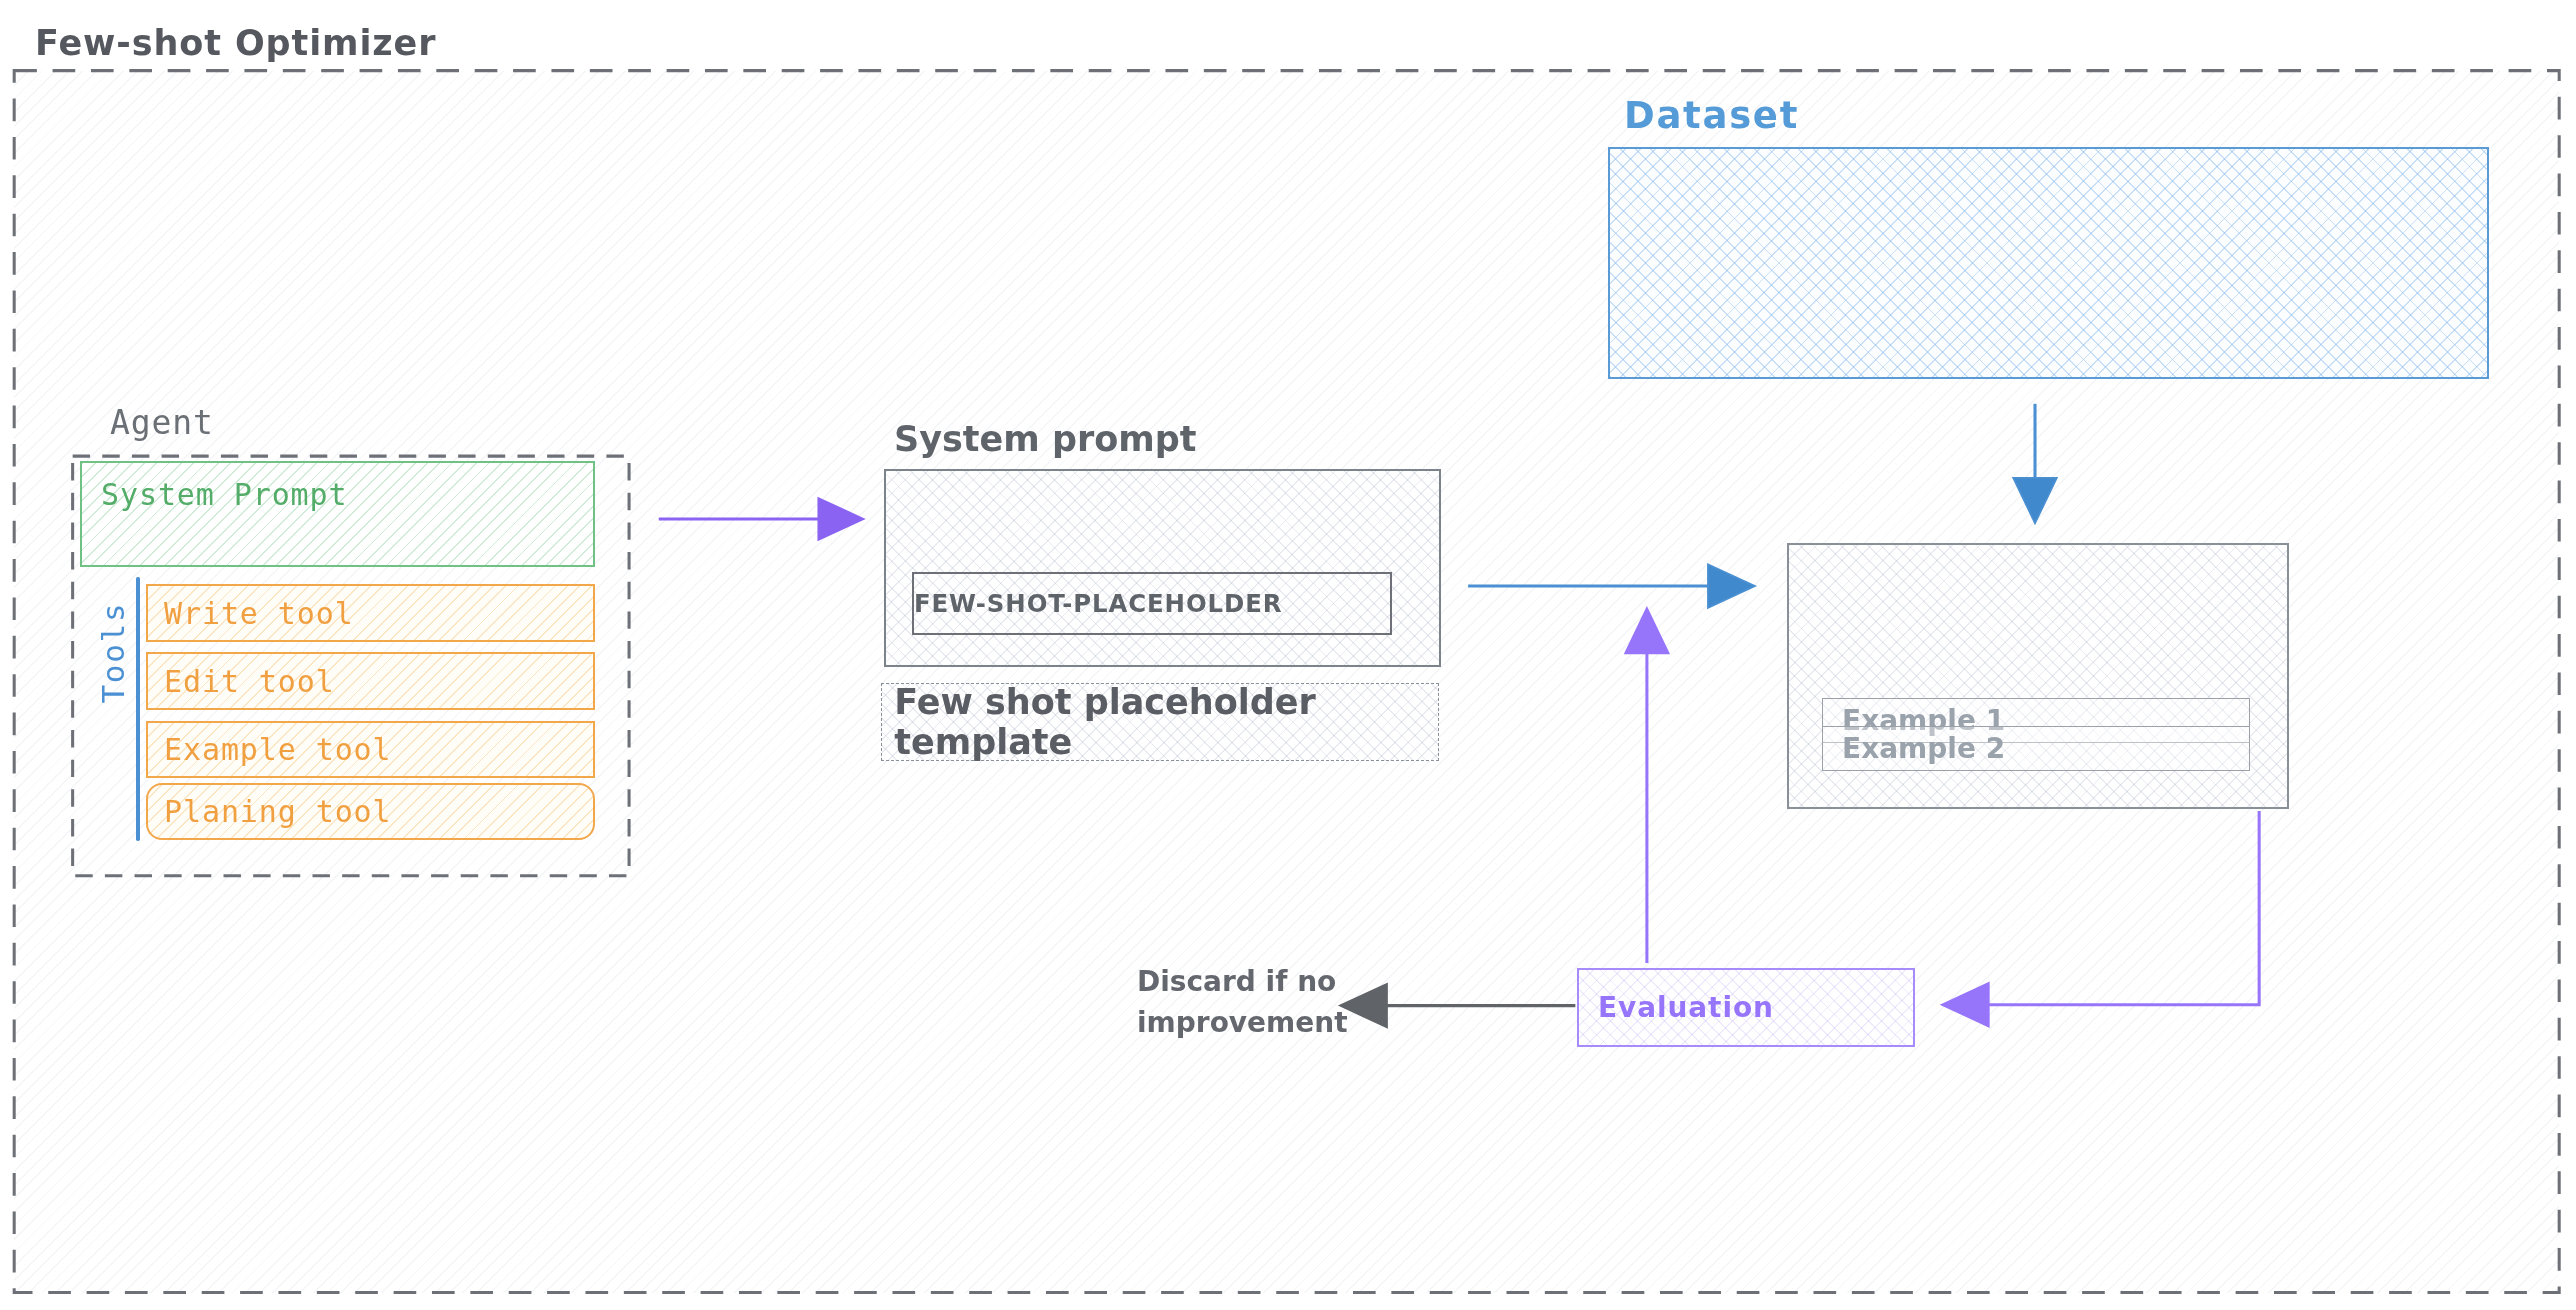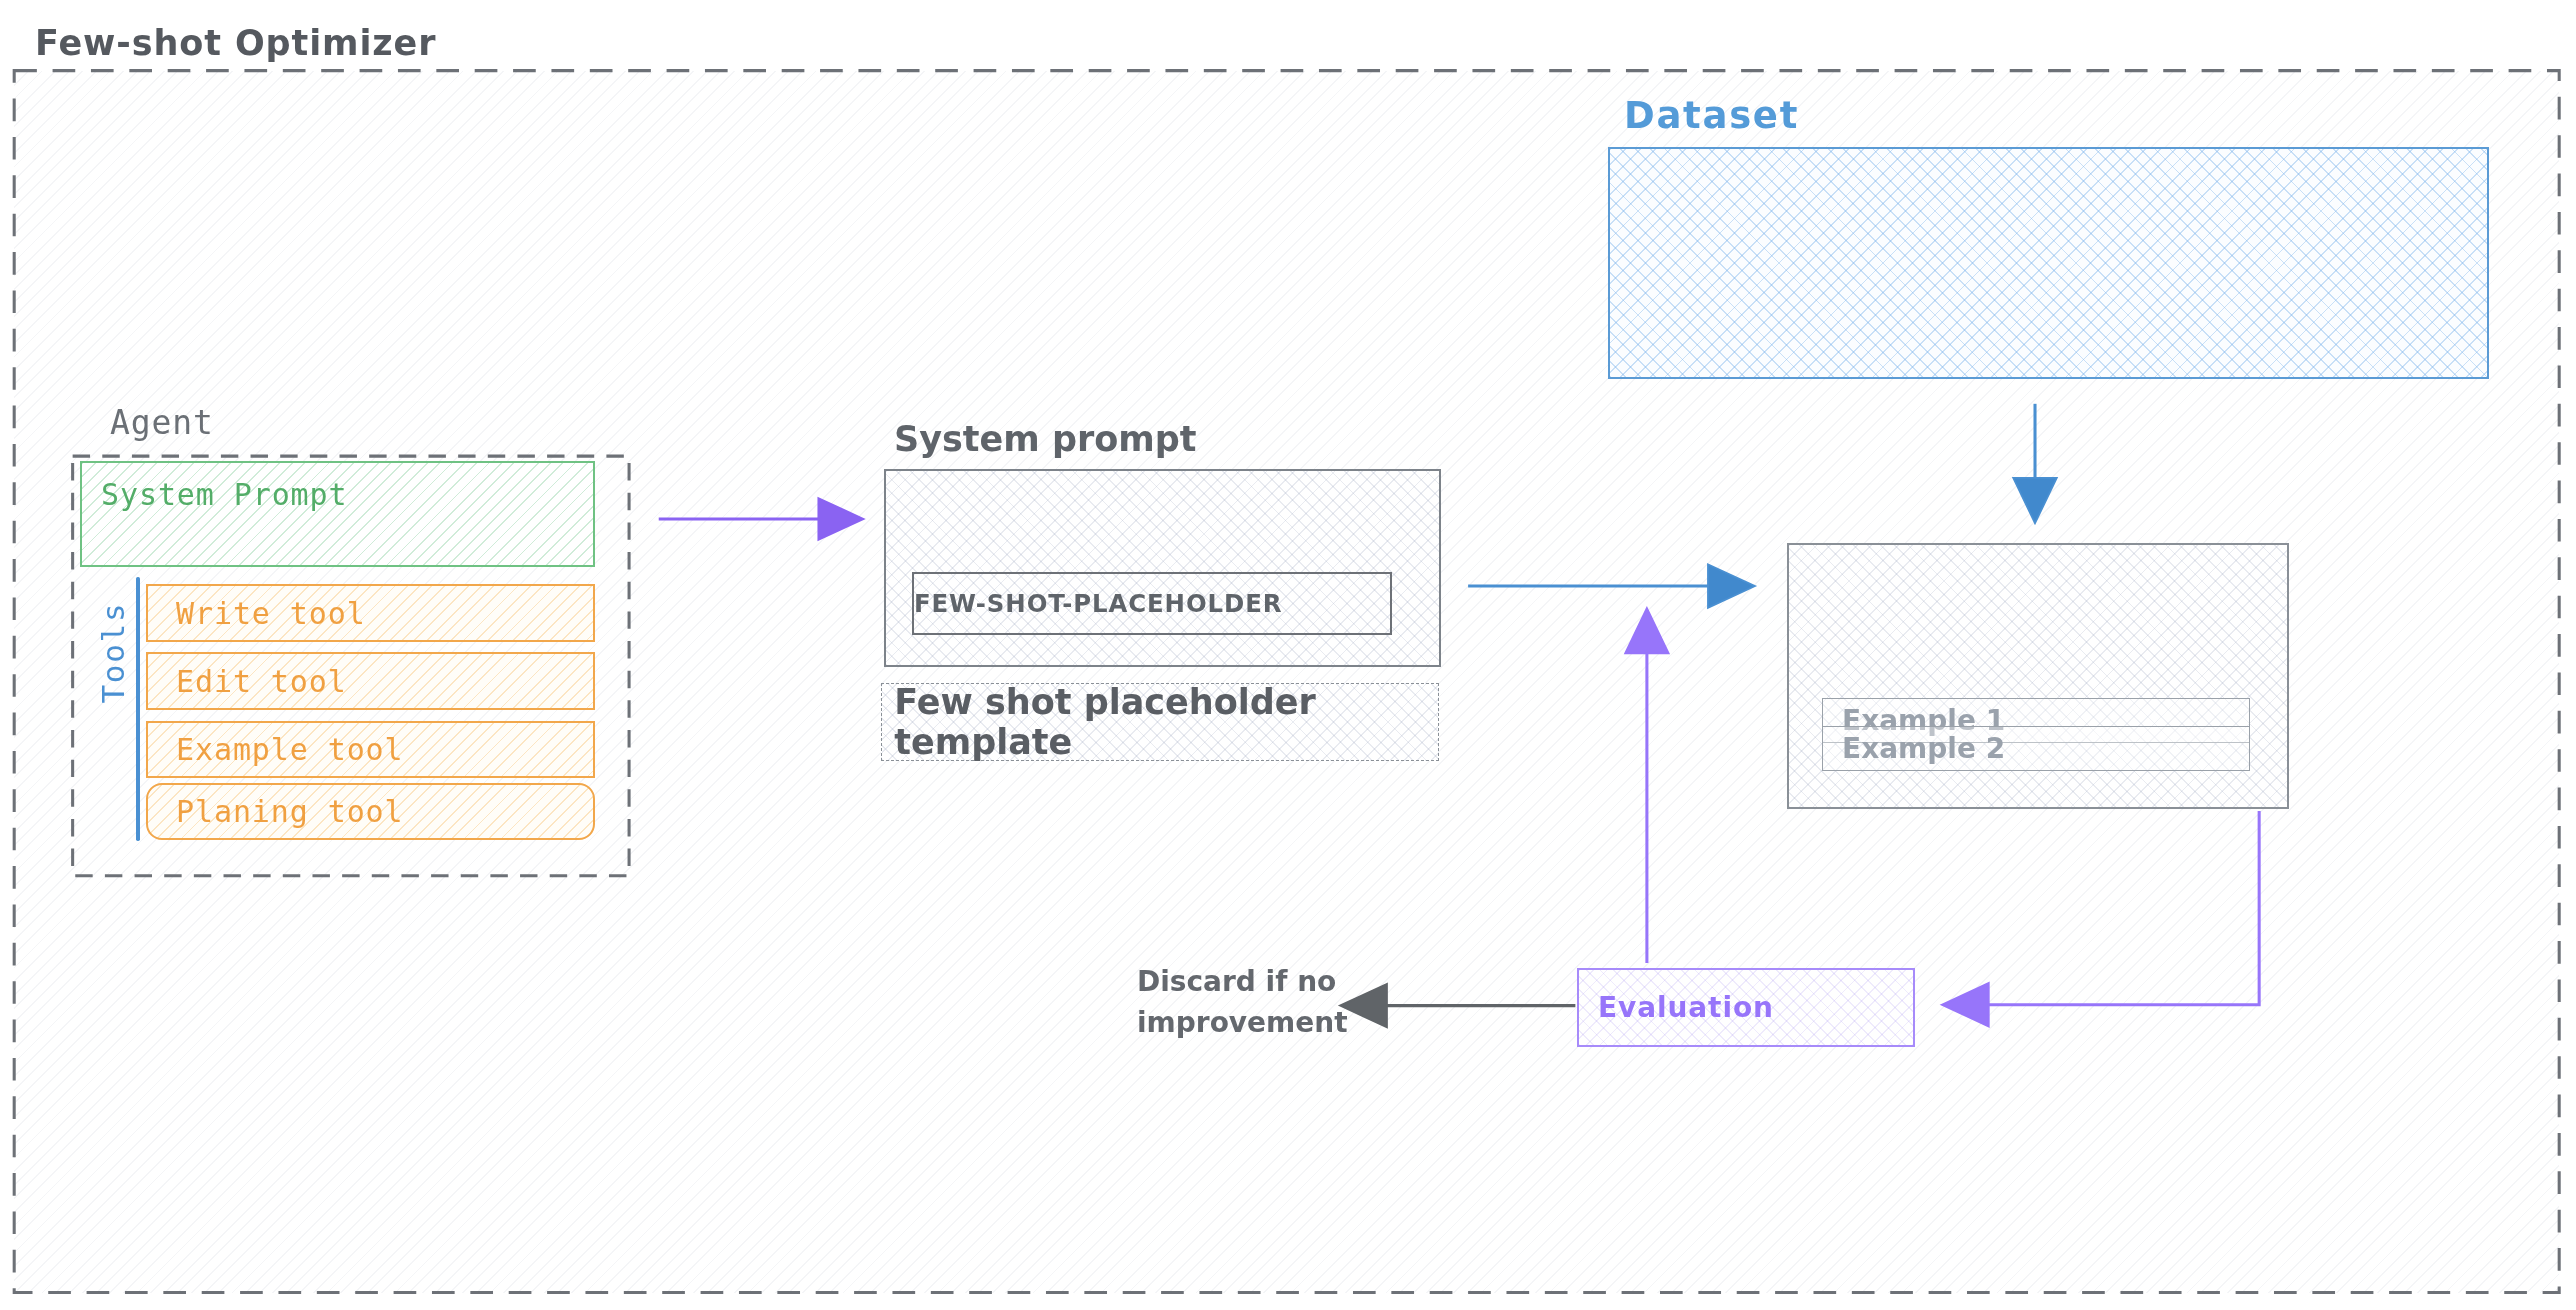--- a/index.html
+++ b/index.html
@@ -39,21 +39,21 @@
   .tools-line{left:136px;top:577px;width:3.5px;height:264px;background:#4a90d2;border-radius:1.7px;}
   .tools-label{
     left:73px;top:646px;width:79px;font-size:31px;color:#4a90d2;letter-spacing:1.7px;
     transform:rotate(-90deg);transform-origin:center;text-align:center;
   }
   .tool-box{
     left:146px;width:449px;height:58px;
     border:2.2px solid #f2a74b;background-color:#fffdf8;
     background-image:repeating-linear-gradient(135deg,rgba(246,185,95,0.35) 0 1.3px,transparent 1.3px 8.7px);
     color:#f0a041;font-size:30px;letter-spacing:0.9px;
-    display:flex;align-items:center;padding-left:28px;
+    display:flex;align-items:center;padding-left:16px;
   }
   .tool-0{top:584px;} .tool-1{top:652px;} .tool-2{top:721px;height:57px;} .tool-3{top:783px;height:57px;border-radius:16px;}
 
   
   .xhatch{
     background-color:#ffffff;
     background-image:
       repeating-linear-gradient(45deg,rgba(155,165,190,0.22) 0 1.3px,transparent 1.3px 9.6px),
       repeating-linear-gradient(135deg,rgba(155,165,190,0.22) 0 1.3px,transparent 1.3px 9.6px);
   }

